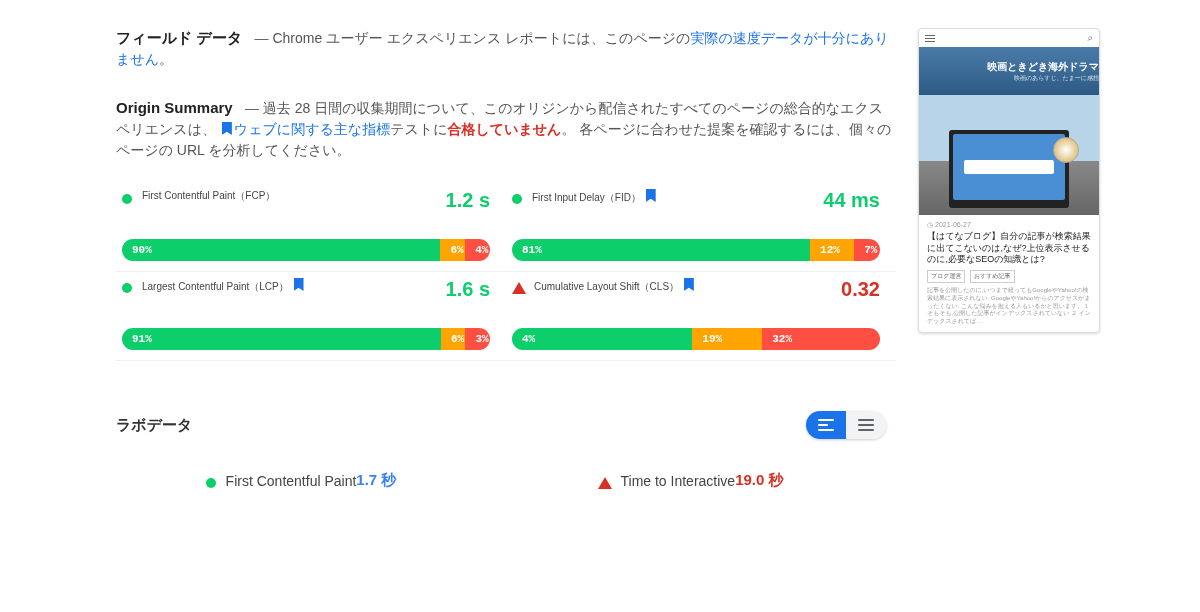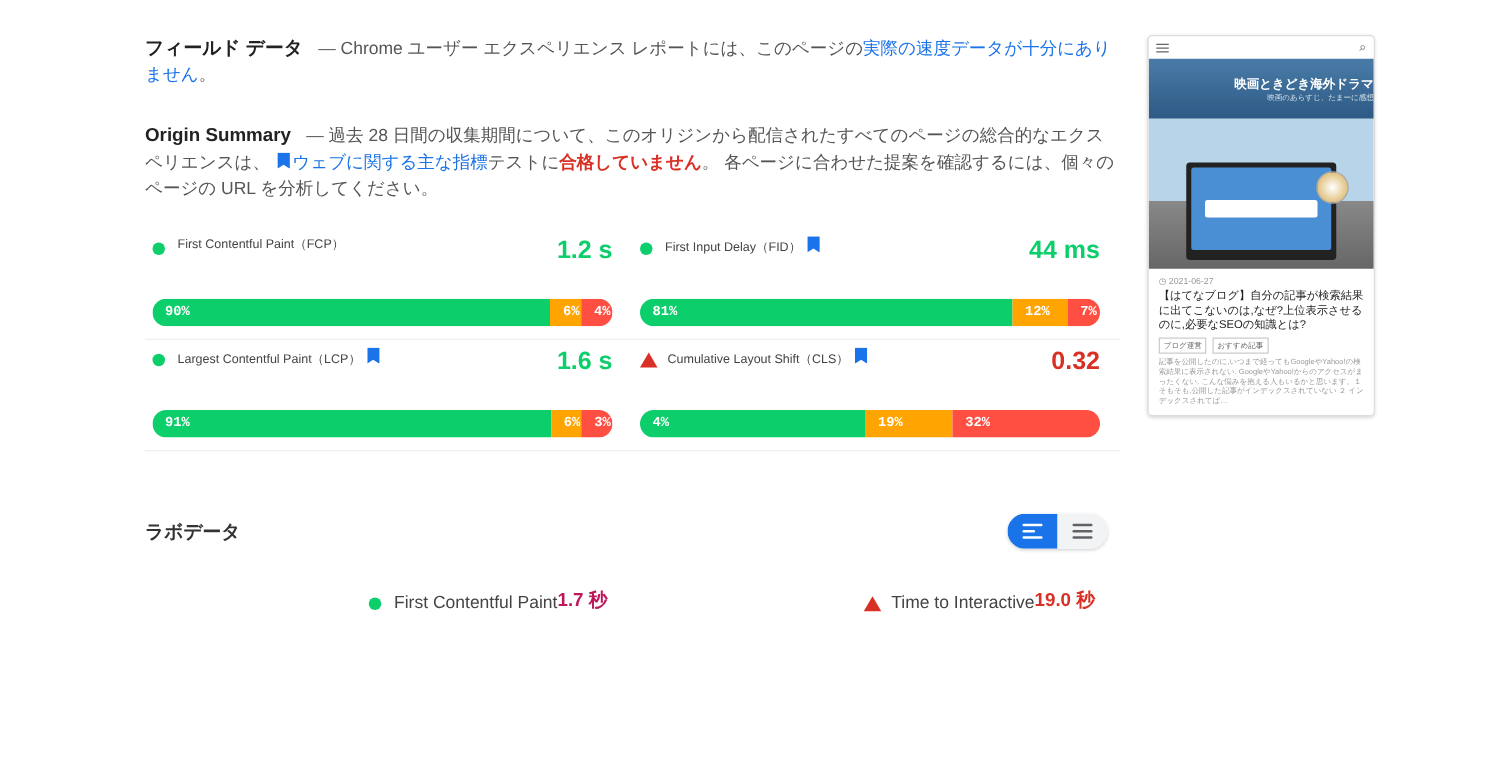--- a/index.html
+++ b/index.html
@@ -19,37 +19,37 @@
   .metric { width: 50%; padding: 6px 10px 10px 0; border-bottom: 1px solid #eee; }
   .metric-inner { padding: 0 6px; }
   .metric-head { display: flex; align-items: flex-start; justify-content: space-between; min-height: 40px; }
   .metric-label-wrap { display:flex; align-items:flex-start; }
   .status-dot { width: 10px; height: 10px; border-radius: 50%; margin: 5px 10px 0 0; flex-shrink:0; }
   .status-tri { width: 0; height: 0; border-left: 7px solid transparent; border-right: 7px solid transparent; border-bottom: 12px solid #d93025; margin: 4px 8px 0 0; flex-shrink:0; }
   .status-green { background: #0cce6b; }
   .metric-name { font-size: 10px; color: #444; line-height: 1.4; max-width: 240px; }
   .metric-value { font-size: 20px; font-weight: 600; white-space: nowrap; margin-left:8px; }
   .v-green { color: #0cce6b; }
-  .v-orange { color: #be185d; }
+  .v-orange { color: #3b82f6; }
   .v-red { color: #d93025; }
   .bar { display: flex; height: 22px; border-radius: 12px; overflow: hidden; margin-top: 10px; font-size: 11px; color: #fff; }
   .seg { display:flex; align-items:center; padding-left:10px; font-weight:600;font-family:Liberation Mono, monospace; }
   .seg.g { background:#0cce6b; }
   .seg.o { background:#ffa400; }
   .seg.r { background:#ff4e42; }
   .lab-header { display:flex; justify-content:space-between; align-items:center; margin-top:50px; width: 770px; }
   .lab-title { font-size: 15px; font-weight: bold; }
   .toggle { display:flex; border-radius: 20px; overflow:hidden; box-shadow: 0 1px 3px rgba(0,0,0,.2); }
   .toggle-btn { width:40px; height:28px; display:flex; align-items:center; justify-content:center; background:#f1f3f4; }
   .toggle-btn.active { background:#1a73e8; }
   .toggle-btn .line { width:16px; height:2px; background:#5f6368; border-radius:1px; }
   .toggle-btn .stack { display:flex; flex-direction:column; gap:3px; }
   .toggle-btn.active .line { background:#fff; }
   .lab-metrics { display:flex; margin-top:28px; width:780px; }
-  .lab-metric { width:50%; display:flex; justify-content:flex-end; align-items:center; padding:4px 20px 4px 0; }
+  .lab-metric { width:50%; display:flex; justify-content:center; align-items:center; padding:4px 20px 4px 0; }
   .lab-label-wrap { display:flex; align-items:center; }
   .lab-name { font-size:14px; color:#444; }
   .lab-value { font-size:15px; font-weight:600; }
   
   .phone { width:182px; border:1px solid #ddd; border-radius:4px; background:#fff; box-shadow:0 1px 3px rgba(0,0,0,.15); overflow:hidden; font-size:9px; }
   .ph-top { height:18px; display:flex; justify-content:space-between; align-items:center; padding:0 6px; }
   .ph-hamb { display:flex; flex-direction:column; gap:2px; }
   .ph-hamb span { width:10px; height:1px; background:#666; }
   .ph-search { font-size:10px; color:#666; }
   .ph-hero { height:48px; background: linear-gradient(#4a7ba8,#2d5a85); color:#fff; display:flex; flex-direction:column; align-items:flex-end; justify-content:center; position:relative; }

